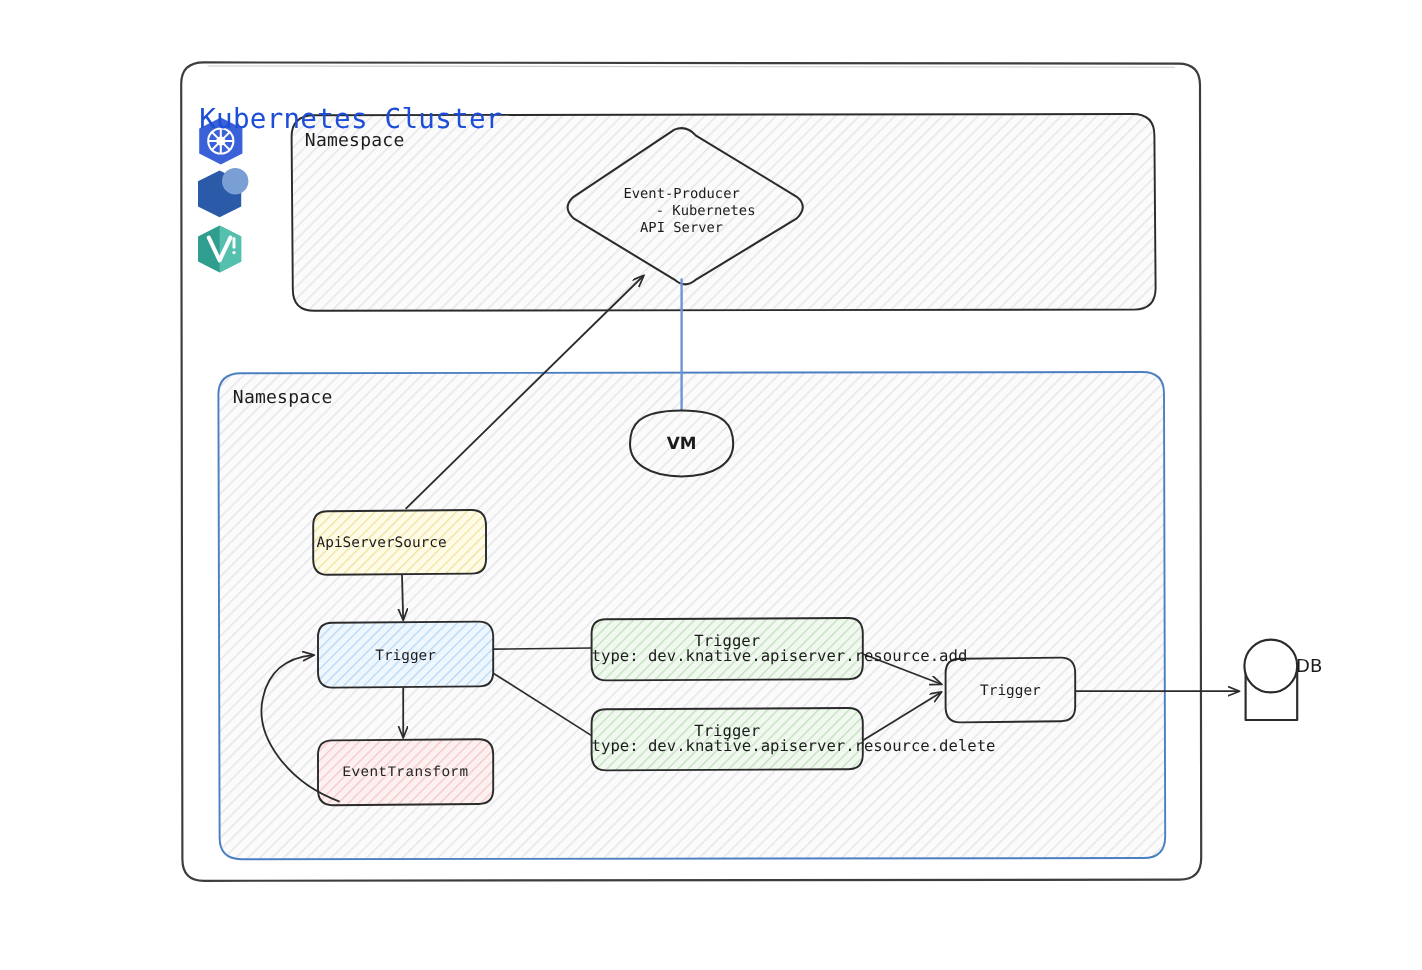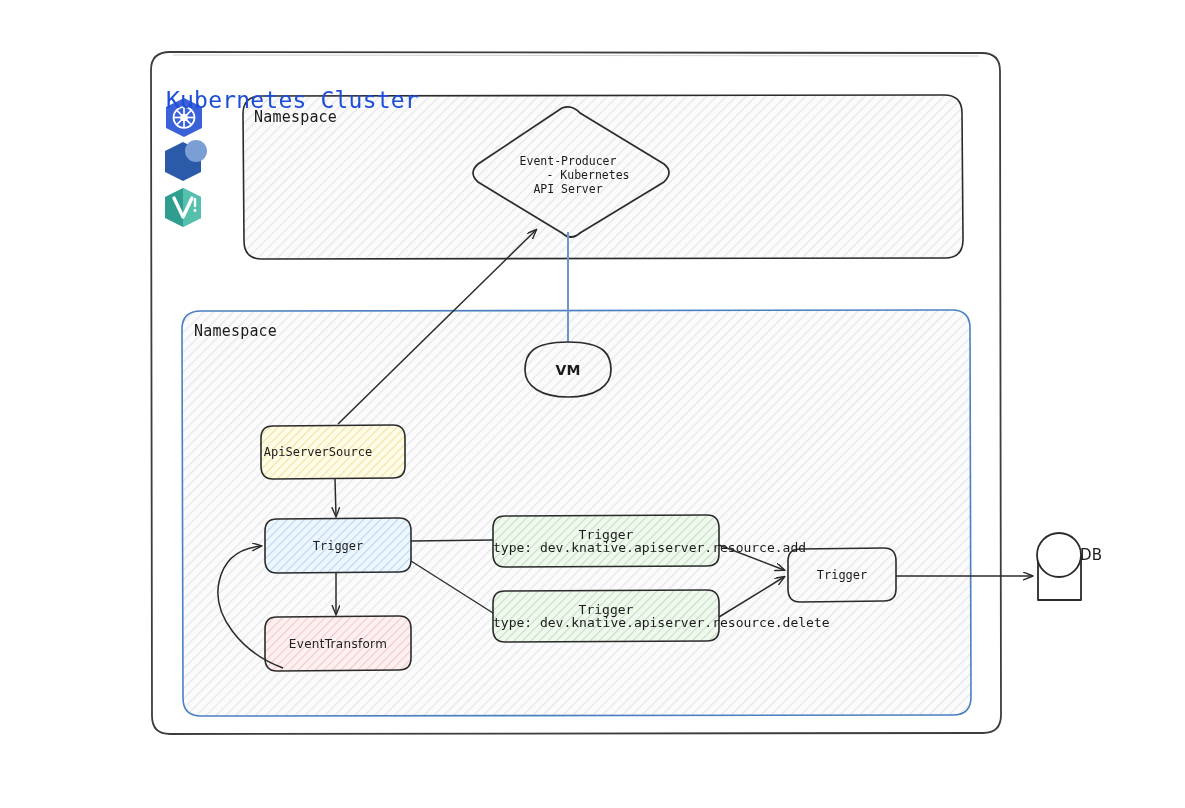--- a/index.html
+++ b/index.html
@@ -191,21 +191,21 @@
 <div class="lbl mono diamond-txt" style="left:488px;top:168px;width:200px;">- Kubernetes</div>
 <div class="lbl mono diamond-txt" style="left:468px;top:182px;width:200px;">API Server</div>
 
 
 <div class="lbl sans vm-txt" style="left:525px;top:362px;width:86px;">VM</div>
 
 <div class="lbl mono node-txt" style="left:246px;top:445px;width:144px;">ApiServerSource</div>
 
 <div class="lbl mono node-txt" style="left:265px;top:539px;width:146px;">Trigger</div>
 
-<div class="lbl et-txt" style="left:265px;top:637px;width:146px;text-align:center;">EventTransform</div>
+<div class="lbl et-txt" style="left:265px;top:637px;width:146px;text-align:center;font-family:Liberation Mono, monospace;">EventTransform</div>
 
 <div class="lbl mono trigger-txt" style="left:493px;top:528px;width:226px;">Trigger</div>
 <div class="lbl mono trigger-txt" style="left:493px;top:541px;width:220px;">type: dev.knative.apiserver.resource.add</div>
 
 <div class="lbl mono trigger-txt" style="left:493px;top:603px;width:226px;">Trigger</div>
 <div class="lbl mono trigger-txt" style="left:493px;top:616px;width:268px;">type: dev.knative.apiserver.resource.delete</div>
 
 <div class="lbl mono node-txt" style="left:788px;top:568px;width:108px;">Trigger</div>
 
 <div class="lbl sans db-txt" style="left:1037px;top:546px;width:44px;">DB</div>

